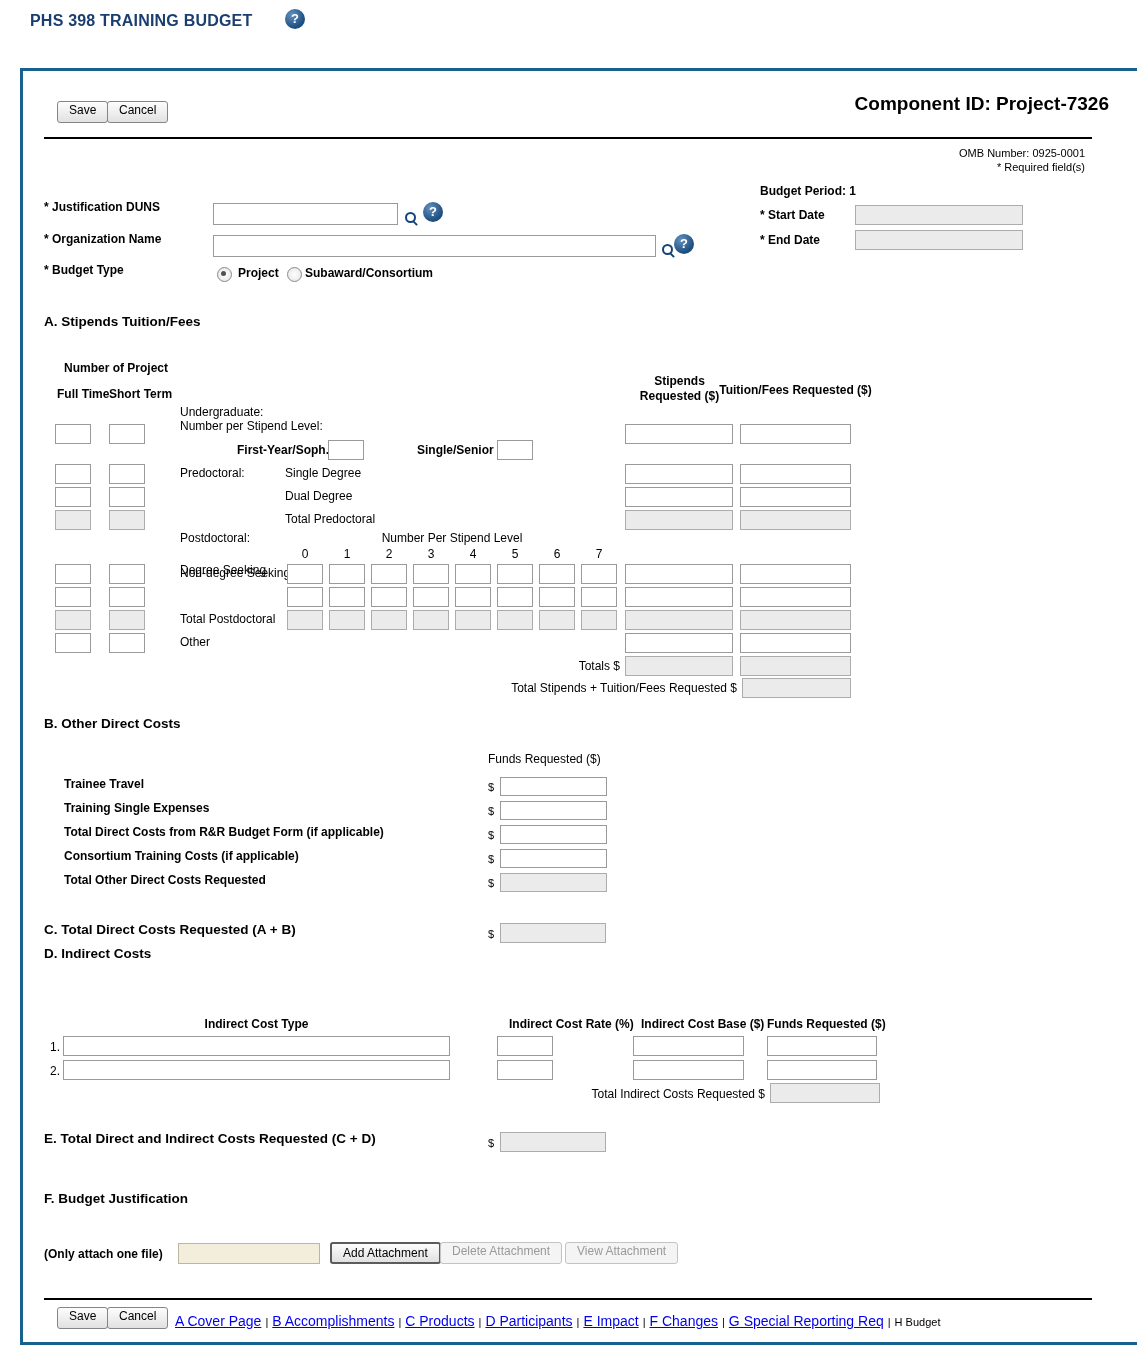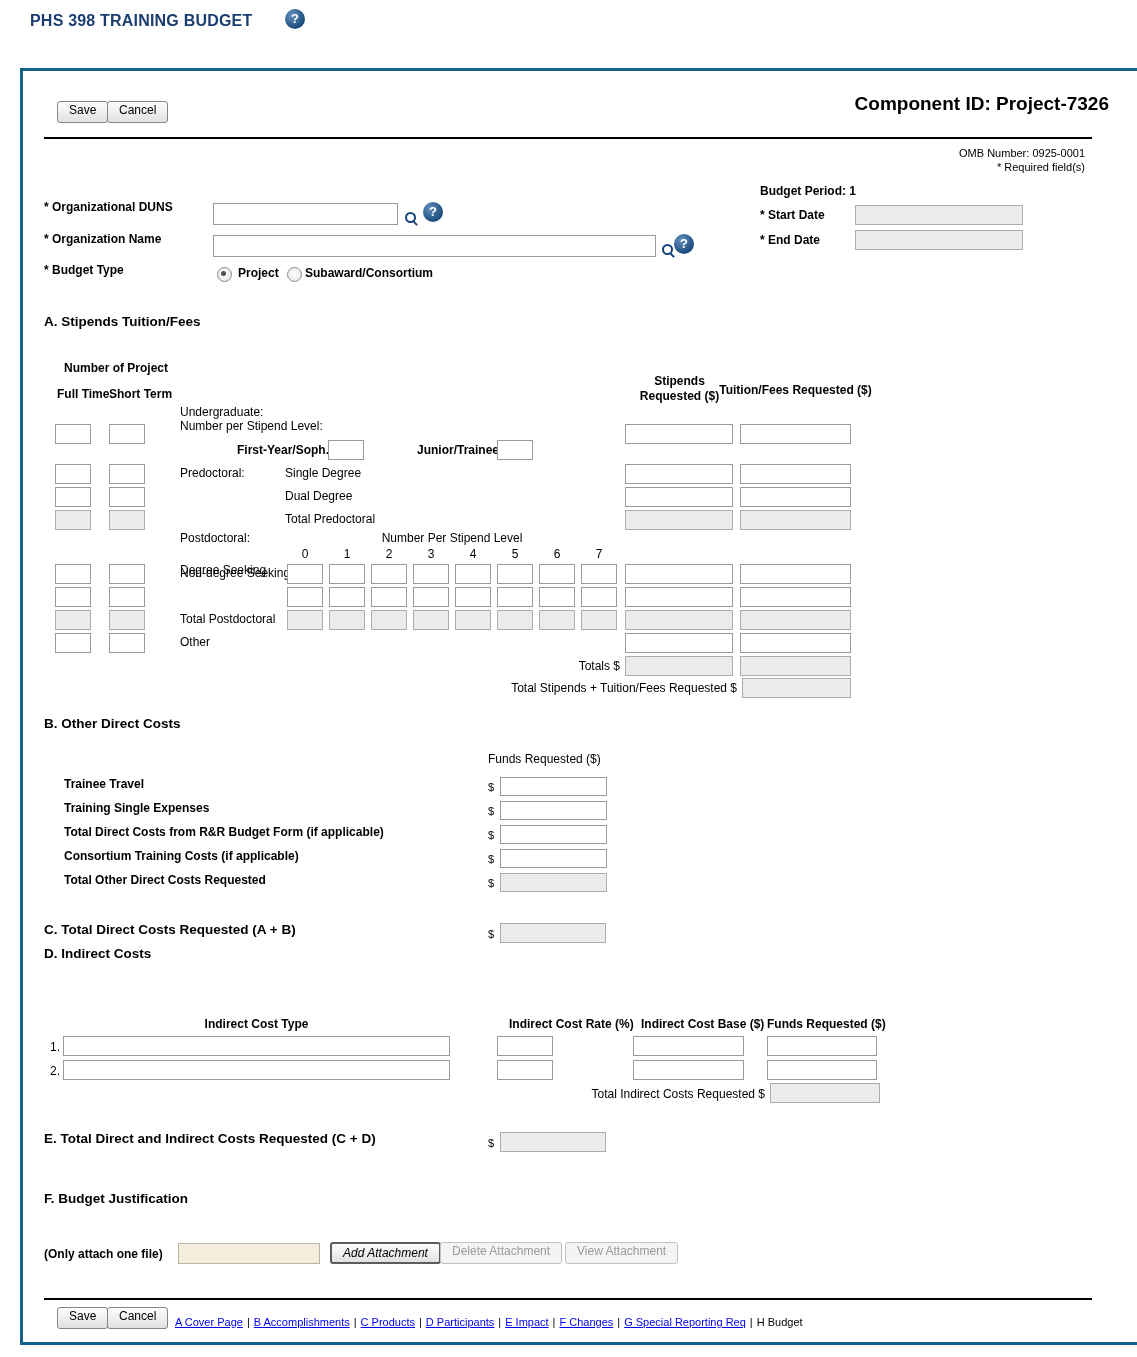--- a/index.html
+++ b/index.html
@@ -9,32 +9,32 @@
   .txt{font-size:12px;color:#000;}
   .sec{font-weight:bold;font-size:13.5px;color:#000;}
   .pagetitle{font-weight:bold;font-size:16px;color:#1B3E70;letter-spacing:.2px;}
   .compid{font-weight:bold;font-size:19px;color:#000;}
   .small11{font-size:11px;color:#000;}
   .panel{position:absolute;left:20px;top:68px;width:1091px;height:1271px;border:3px solid #17618F;background:#fff;padding-left:23px;}
   .tb{position:absolute;box-sizing:border-box;height:20px;border:1px solid #9a9a9a;background:#fff;font:12px "Liberation Sans",sans-serif;padding:1px 3px;}
   .ro{background:#EBEBEB;border-color:#ACACAC;}
   .beige{background:#F3EEDB;border-color:#BBB6A2;}
   .btn{position:absolute;box-sizing:border-box;height:22px;line-height:18px;padding:1px 11px;font:12px "Liberation Sans",sans-serif;color:#000;text-align:center;background:linear-gradient(#fdfdfd,#e1e1e1);border:1px solid #858585;border-radius:3px;cursor:pointer;white-space:nowrap;}
-  .btn.primary{border:2px solid #5c5c5c;line-height:16px;font-style:italic;}
+  .btn.primary{border:2px solid #5c5c5c;line-height:16px;}
   .btn.disabled{color:#9A9A9A;background:#F4F4F4;border:1px solid #C3C3C3;cursor:default;}
   .help{position:absolute;width:20px;height:20px;border-radius:50%;background:radial-gradient(circle at 35% 30%,#6390bd,#1d4e80 68%);color:#fff;font-weight:bold;font-size:13px;line-height:20px;text-align:center;cursor:pointer;}
   .mag{position:absolute;width:14px;height:14px;cursor:pointer;}
   .mag::before{content:"";position:absolute;left:1px;top:1px;width:7px;height:7px;border:2px solid #16427C;border-radius:50%;}
   .mag::after{content:"";position:absolute;left:10px;top:9px;width:2px;height:6px;background:#16427C;transform:rotate(-45deg);}
   .radio{position:absolute;width:13px;height:13px;border-radius:50%;border:1px solid #8a8a8a;background:radial-gradient(#fff,#e2e2e2);cursor:pointer;}
   .radio .dot{position:absolute;left:3px;top:3px;width:5px;height:5px;border-radius:50%;background:#515151;}
   .hr{position:absolute;height:2px;background:#000;}
   .ctr{text-align:center;}
   .rgt{text-align:right;}
-  a.navlink{color:#0000EE;font-size:11px;text-decoration:underline;}
+  a.navlink{color:#0000EE;font-size:14px;text-decoration:underline;}
   .sep{font-size:11px;color:#000;margin:0 4px;}
   .cur{font-size:11px;color:#000;}
 </style>
 </head>
 <body>
 
 <div id="screen">
 
   <div class="p pagetitle" style="left:30px;top:12px">PHS 398 TRAINING BUDGET</div>
   <div class="help" style="left:285px;top:9px">?</div>
@@ -48,21 +48,21 @@
 
     <div class="p small11 rgt" style="right:52px;top:76px">OMB Number: 0925-0001</div>
     <div class="p small11 rgt" style="right:52px;top:90px">* Required field(s)</div>
 
     <div class="p lbl" style="left:737px;top:113px">Budget Period: 1</div>
     <div class="p lbl" style="left:737px;top:137px">* Start Date</div>
     <input class="tb ro" style="left: 832px; top: 134px; width: 168px;" readonly="">
     <div class="p lbl" style="left:737px;top:162px">* End Date</div>
     <input class="tb ro" style="left: 832px; top: 159px; width: 168px;" readonly="">
 
-    <div class="p lbl" style="left:21px;top:129px">* Organizational DUNS</div>
+    <div class="p lbl" style="left:21px;top:129px">* Justification DUNS</div>
     <input class="tb" style="left: 190px; top: 132px; width: 185px; height: 22px;">
     <div class="mag" style="left:381px;top:140px"></div>
     <div class="help" style="left:400px;top:131px">?</div>
 
     <div class="p lbl" style="left:21px;top:161px">* Organization Name</div>
     <input class="tb" style="left: 190px; top: 164px; width: 443px; height: 22px;">
     <div class="mag" style="left:638px;top:172px"></div>
     <div class="help" style="left:651px;top:163px">?</div>
 
     <div class="p lbl" style="left:21px;top:192px">* Budget Type</div>
@@ -83,21 +83,21 @@
 
     <div class="p txt" style="left:157px;top:334px">Undergraduate:</div>
     <div class="p txt" style="left:157px;top:348px">Number per Stipend Level:</div>
     <input class="tb" style="left: 32px; top: 353px; width: 36px;">
     <input class="tb" style="left: 86px; top: 353px; width: 36px;">
     <input class="tb" style="left: 602px; top: 353px; width: 108px;">
     <input class="tb" style="left: 717px; top: 353px; width: 111px;">
 
     <div class="p lbl" style="left:214px;top:372px">First-Year/Soph.</div>
     <input class="tb" style="left: 305px; top: 369px; width: 36px;">
-    <div class="p lbl" style="left:394px;top:372px">Junior/Trainee</div>
+    <div class="p lbl" style="left:394px;top:372px">Single/Senior</div>
     <input class="tb" style="left: 474px; top: 369px; width: 36px;">
 
     <div class="p txt" style="left:157px;top:395px">Predoctoral:</div>
     <div class="p txt" style="left:262px;top:395px">Single Degree</div>
     <input class="tb" style="left: 32px; top: 393px; width: 36px;">
     <input class="tb" style="left: 86px; top: 393px; width: 36px;">
     <input class="tb" style="left: 602px; top: 393px; width: 108px;">
     <input class="tb" style="left: 717px; top: 393px; width: 111px;">
 
     <div class="p txt" style="left:262px;top:418px">Dual Degree</div>

